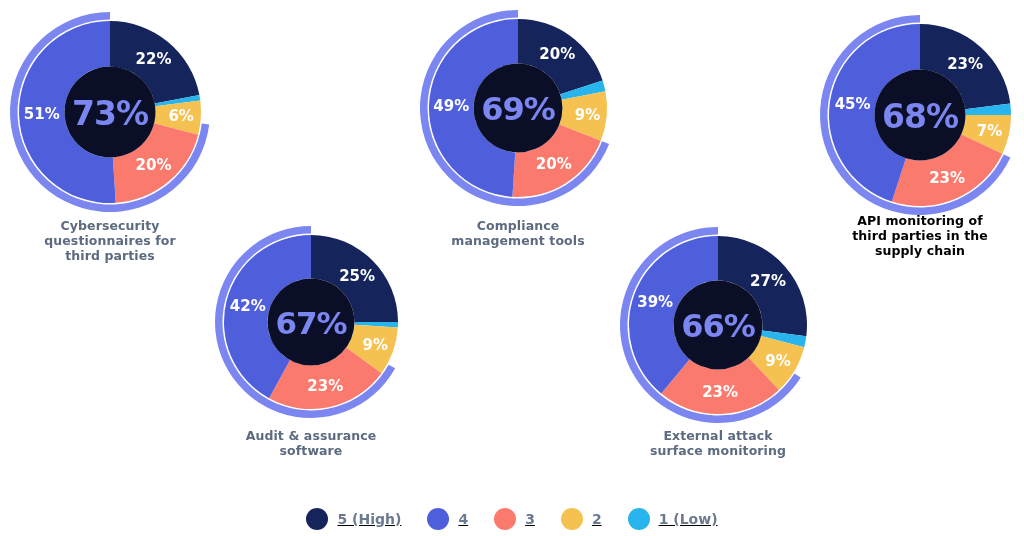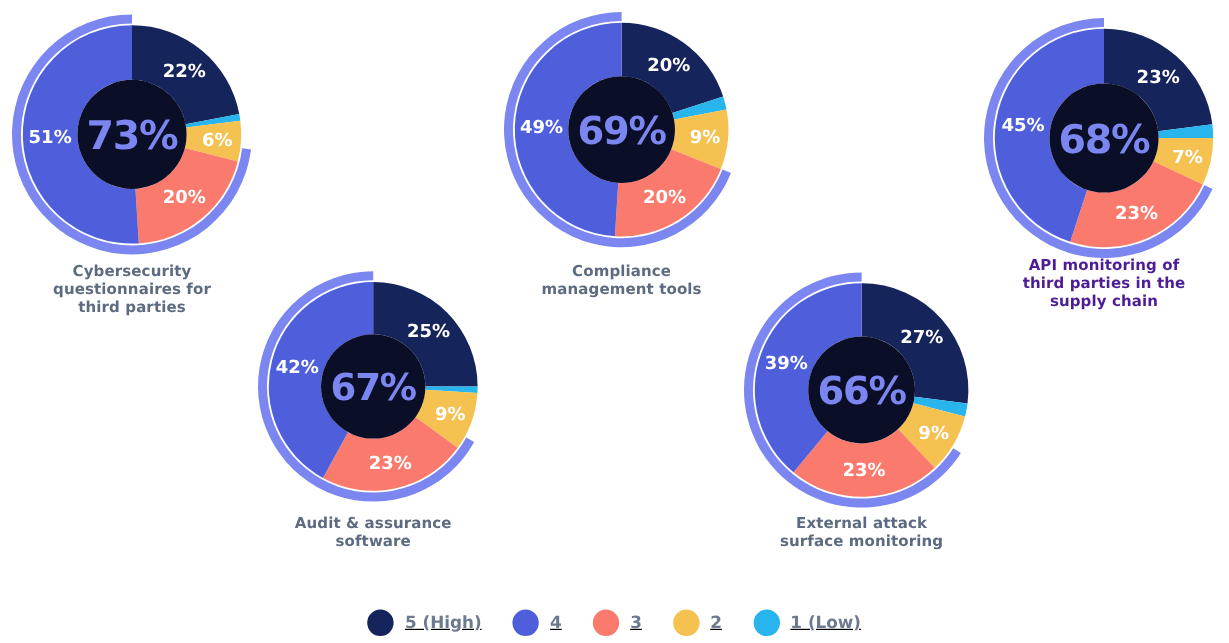--- a/index.html
+++ b/index.html
@@ -146,21 +146,21 @@
         <path d="M 205 114 A 91 91 0 0 1 196.33926177440776 152.74591553242163 L 155.16963088720388 133.37295776621082 A 45.5 45.5 0 0 0 159.5 114 Z" fill="#f5c150"></path>
         <text class="slice-label" x="183.53406928813575" y="129.54270594950364" font-size="15">7%</text>
         <path d="M 196.33926177440776 152.74591553242163 A 91 91 0 0 1 85.87945351187979 200.54614298285898 L 99.9397267559399 157.2730714914295 A 45.5 45.5 0 0 0 155.16963088720388 133.37295776621082 Z" fill="#fb7a6e"></path>
         <text class="slice-label" x="141.10534353582378" y="176.63675320293171" font-size="15">23%</text>
         <path d="M 85.87945351187979 200.54614298285898 A 91 91 0 0 1 113.99999999999999 23 L 113.99999999999999 68.5 A 45.5 45.5 0 0 0 99.9397267559399 157.2730714914295 Z" fill="#4f5fdc"></path>
         <text class="slice-label" x="46.59027075438185" y="103.32334776100426" font-size="15">45%</text>
         <circle cx="114" cy="114" r="45.5" fill="#0a0f27"></circle>
         <text class="center-value" x="114" y="115" font-size="33" fill="#7b86f0">68%</text>
       </svg>
     </div>
-    <div class="caption" style="left: 820px; top: 213px; color: #4c1d95;">
+    <div class="caption" style="left: 820px; top: 213px; color: #000000;">
       <div>API monitoring of</div>
       <div>third parties in the</div>
       <div>supply chain</div>
     </div>
     <div class="donut-chart" style="left: 201px; top: 212px; width: 220px; height: 220px;">
       <svg class="donut-svg" width="220" height="220" viewBox="0 0 220 220">
         <path d="M 194.12544128421092 156.24835271376463 A 96 96 0 1 1 109.99999999999999 14 L 109.99999999999999 21.5 A 88.5 88.5 0 1 0 187.55314118388193 152.6352001580018 Z" fill="#7b86f0"></path>
         <path d="M 110 23 A 87 87 0 0 1 197 110 L 153.5 110 A 43.5 43.5 0 0 0 110 66.5 Z" fill="#16245c"></path>
         <text class="slice-label" x="156.13871747242223" y="63.86128252757778" font-size="15">25%</text>
         <path d="M 197 110 A 87 87 0 0 1 196.82832537325964 115.46277519905027 L 153.41416268662982 112.73138759952514 A 43.5 43.5 0 0 0 153.5 110 Z" fill="#28b4ec"></path>

